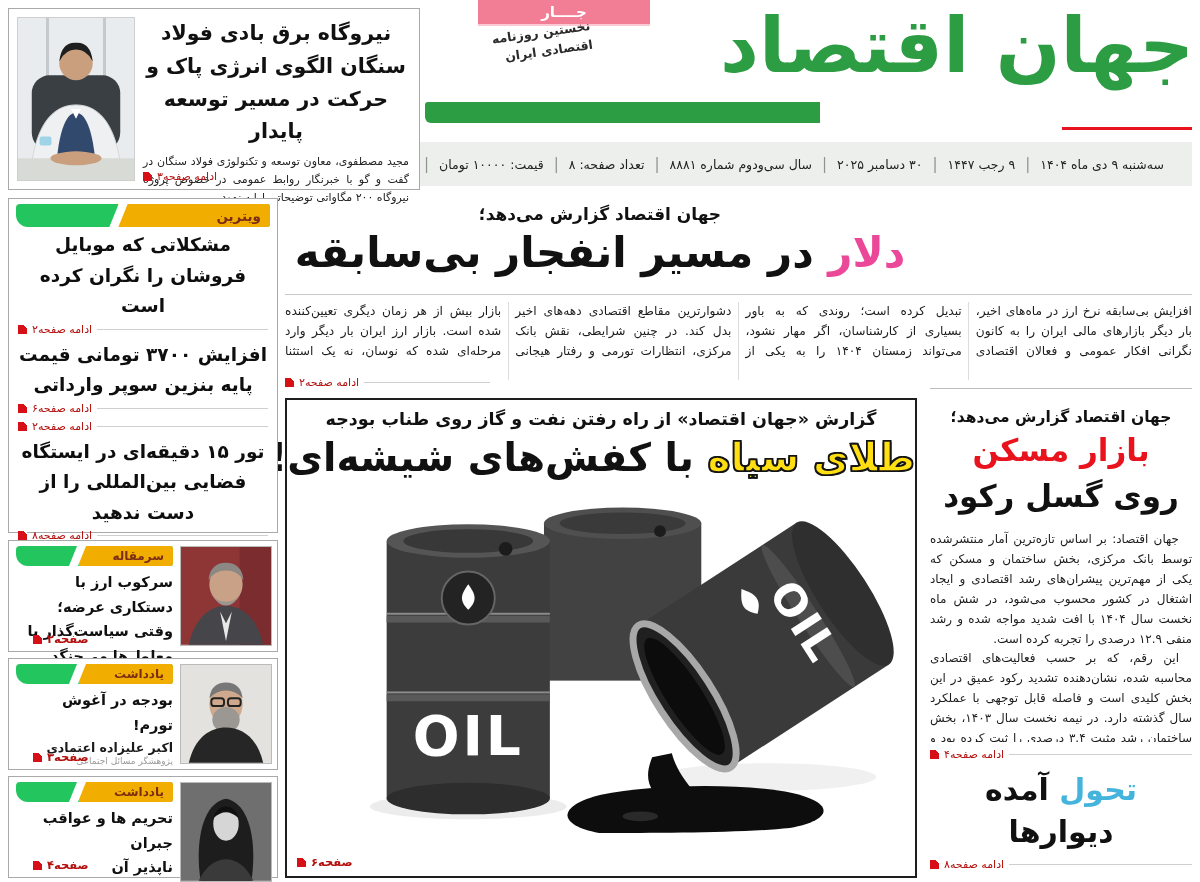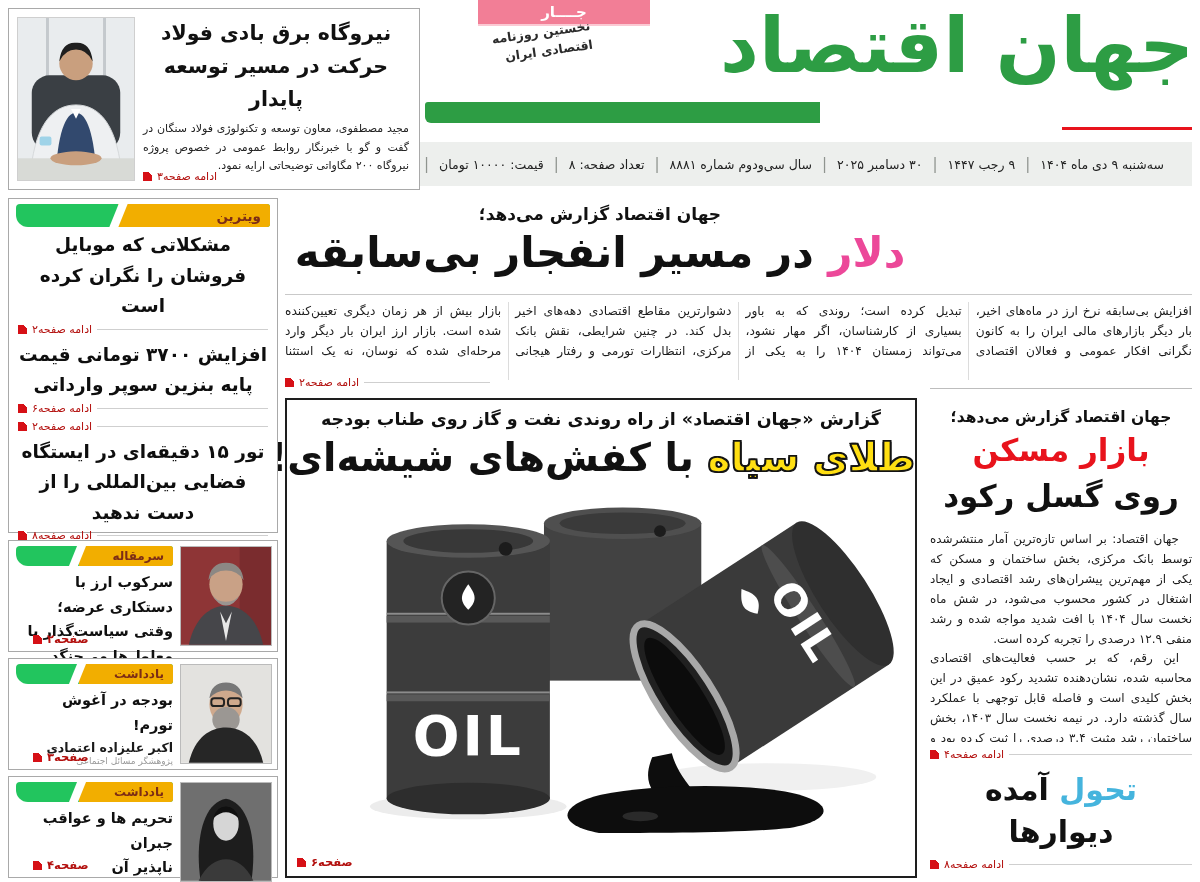--- a/index.html
+++ b/index.html
@@ -138,20 +138,21 @@
       <path d="M12,164 C16,110 34,88 59,88 C84,88 102,110 106,164 Z" fill="#eef0f2" stroke="#d5d8da"></path>
       <path d="M38,164 C40,118 48,96 59,96 C70,96 78,118 80,164 Z" fill="#32496e"></path>
       <path d="M54,92 L59,102 L64,92 Z" fill="#fff"></path>
       <rect x="0" y="142" width="118" height="22" fill="#d8dad6"></rect>
       <ellipse cx="59" cy="142" rx="26" ry="7" fill="#c99f7e"></ellipse>
       <rect x="22" y="120" width="12" height="9" rx="2" fill="#9fd3e8"></rect>
     </svg>
     <div class="tl-text">
       <div class="tl-title">
         <div>نیروگاه برق بادی فولاد</div>
+        <div>سنگان الگوی انرژی پاک و</div>
         <div>حرکت در مسیر توسعه پایدار</div>
       </div>
       <div class="tl-body">مجید مصطفوی، معاون توسعه و تکنولوژی فولاد سنگان در گفت و گو با خبرنگار روابط عمومی در خصوص پروژه نیروگاه ۲۰۰ مگاواتی توضیحاتی ارایه نمود.</div>
       <div class="tl-tag tagrow">
         <span class="cticon"></span>
         <span class="ctext">ادامه صفحه۳</span>
       </div>
     </div>
   </div>
 
@@ -160,21 +161,21 @@
     <span class="red">دلار</span><span> در مسیر انفجار بی‌سابقه</span>
   </div>
   <div class="abs d-cols">افزایش بی‌سابقه نرخ ارز در ماه‌های اخیر، بار دیگر بازارهای مالی ایران را به کانون نگرانی افکار عمومی و فعالان اقتصادی تبدیل کرده است؛ روندی که به باور بسیاری از کارشناسان، اگر مهار نشود، می‌تواند زمستان ۱۴۰۴ را به یکی از دشوارترین مقاطع اقتصادی دهه‌های اخیر بدل کند. در چنین شرایطی، نقش بانک مرکزی، انتظارات تورمی و رفتار هیجانی بازار بیش از هر زمان دیگری تعیین‌کننده شده است. بازار ارز ایران بار دیگر وارد مرحله‌ای شده که نوسان، نه یک استثنا بلکه به قاعده تبدیل شده است. جهش نرخ دلار به سطوحی فراتر از پیش‌بینی‌ها، تنها یک عدد روی تابلوهای صرافی نیست؛ بلکه نشانه‌ای از انباشت بحران‌های حل‌نشده‌ای است که طی سال‌های گذشته، به‌تدریج اقتصاد کشور را در تنگنا قرار داده‌اند. افزایش بی‌سابقه نرخ ارز، آن‌گونه که در متن خبر نیز آمده، چشم‌انداز زمستان را تیره و پرابهام ترسیم می‌کند؛ زمستانی که می‌تواند برای خانوارها، تولیدکنندگان و حتی سیاست‌گذاران، فصلی تعیین‌کننده باشد.</div>
   <div class="abs d-tag tagrow">
     <span class="cticon"></span>
     <span class="ctext">ادامه صفحه۲</span>
     <span class="cline"></span>
   </div>
 
   <div class="abs oil-box">
-    <div class="oil-kicker">گزارش «جهان اقتصاد» از راه روندی نفت و گاز روی طناب بودجه</div>
+    <div class="oil-kicker">گزارش «جهان اقتصاد» از راه رفتن نفت و گاز روی طناب بودجه</div>
     <div class="oil-head">
       <span class="yellow-outline">طلای سیاه</span><span> با کفش‌های شیشه‌ای!</span>
     </div>
 
     <svg class="oil-art" width="590" height="352" viewBox="0 0 600 358">
 
       <ellipse cx="165" cy="330" rx="100" ry="13" fill="#ececec"></ellipse>
       <ellipse cx="470" cy="300" rx="110" ry="14" fill="#f0f0f0"></ellipse>
 
       <rect x="242" y="42" width="160" height="160" fill="#424242"></rect>

